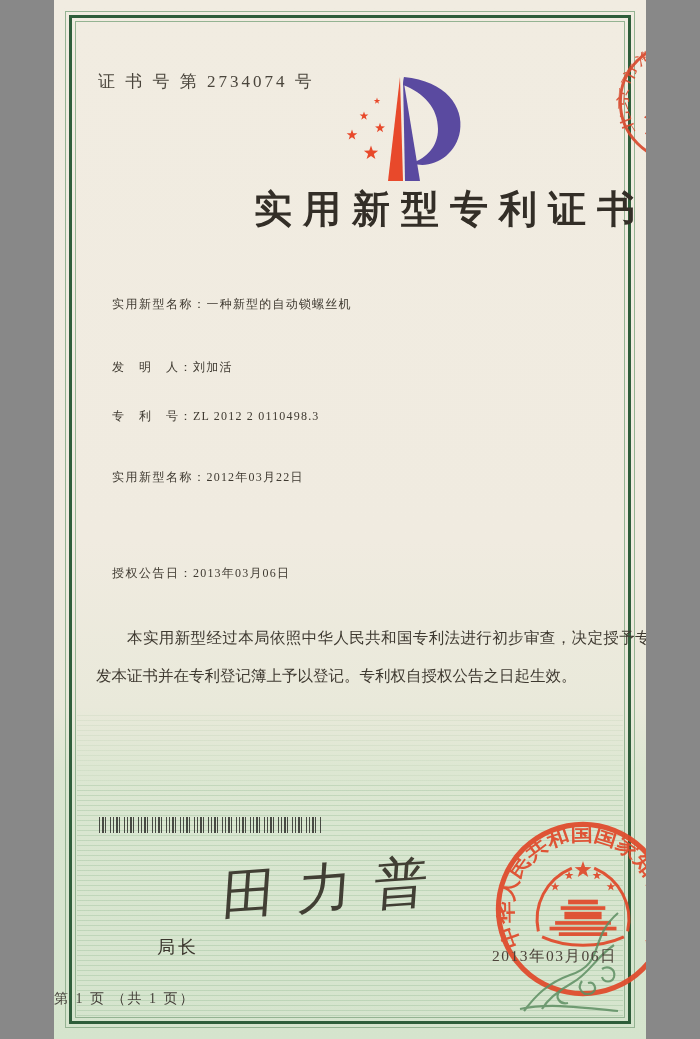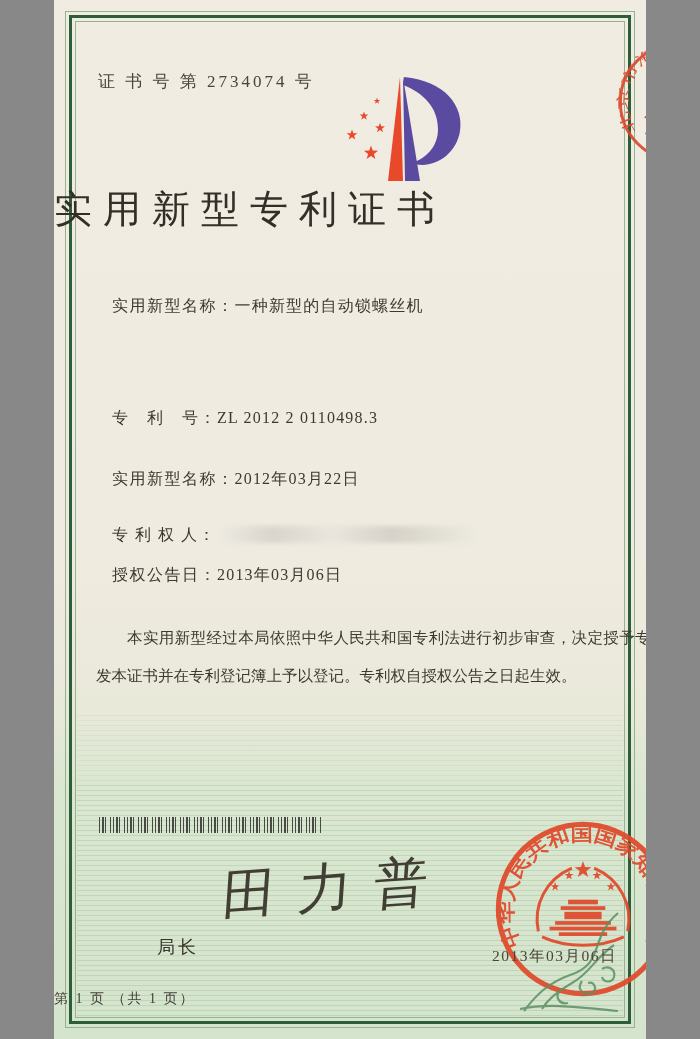--- a/index.html
+++ b/index.html
@@ -12,23 +12,23 @@
   .guilloche{position:absolute;left:23px;right:23px;bottom:23px;height:235px;
     background:repeating-linear-gradient(0deg,rgba(105,160,110,.22) 0 1px,rgba(255,255,255,0) 1px 5px);
     pointer-events:none;}
   .guilloche2{position:absolute;left:23px;right:23px;bottom:258px;height:70px;
     background:repeating-linear-gradient(0deg,rgba(120,165,115,.10) 0 1px,rgba(255,255,255,0) 1px 5px);
     pointer-events:none;}
   .frame-a{position:absolute;inset:11px;border:1px solid #94b392;}
   .frame-b{position:absolute;inset:15px;border:3px solid #2e5d3a;}
   .frame-c{position:absolute;inset:21px;border:1px solid #94b392;}
   .cert-no{position:absolute;left:44px;top:70px;font-size:17px;letter-spacing:3px;color:#4a453c;}
-  .title{position:absolute;left:0;right:0;top:184px;text-align:left;font-size:38px;
-    font-weight:400;letter-spacing:11px;color:#332e27;}
-  .row{position:absolute;left:58px;font-size:16px;color:#3e3930;letter-spacing:1.5px;white-space:nowrap;}
+  .title{position:absolute;left:0;right:0;top:184px;text-align:right;font-size:38px;
+    font-weight:700;letter-spacing:11px;color:#332e27;}
+  .row{position:absolute;left:58px;font-size:12px;color:#3e3930;letter-spacing:1.5px;white-space:nowrap;}
   .row .val{letter-spacing:1.2px;}
   .redacted{display:inline-block;width:258px;height:17px;vertical-align:-3px;border-radius:2px;
     background:linear-gradient(90deg,#efece3,#d9d5cc 22%,#eae6dd 45%,#d6d2c9 68%,#eceade 100%);
     filter:blur(2.2px);}
   .paras{position:absolute;left:42px;width:618px;top:619px;font-size:15.5px;line-height:38px;
     text-align:justify;color:#3e3930;}
   .paras p{margin:0;text-indent:2em;}
   .barcode{position:absolute;left:45px;top:817px;width:222px;height:16px;opacity:.85;
     background:repeating-linear-gradient(90deg,#2f2f2b 0 1.5px,transparent 1.5px 3px,
       #2f2f2b 3px 5.5px,transparent 5.5px 6.5px,#2f2f2b 6.5px 7.5px,transparent 7.5px 11px,
@@ -91,28 +91,28 @@
     </text>
     <text x="60" y="61" text-anchor="middle" font-size="13" fill="#d84a2e" font-weight="bold">印 花 税</text>
     <text x="60" y="77" text-anchor="middle" font-size="12" fill="#d84a2e" font-weight="bold">代扣专用章</text>
   </svg>
 
   <div class="title">实用新型专利证书</div>
 
   <div class="row" style="top:296px">
     <span class="lbl">实用新型名称：</span><span class="val">一种新型的自动锁螺丝机</span>
   </div>
+  <div class="row" style="top:359px">
+    <span class="lbl">发　明　人：</span><span class="val">刘加活</span>
+  </div>
   <div class="row" style="top:408px">
     <span class="lbl">专　利　号：</span><span class="val">ZL 2012 2 0110498.3</span>
   </div>
   <div class="row" style="top:469px">
     <span class="lbl">实用新型名称：</span><span class="val">2012年03月22日</span>
-  </div>
-  <div class="row" style="top:525px">
-    <span class="lbl">专 利 权 人：</span><span class="redacted"></span>
   </div>
   <div class="row" style="top:565px">
     <span class="lbl">授权公告日：</span><span class="val">2013年03月06日</span>
   </div>
 
   <div class="paras">
     <p>本实用新型经过本局依照中华人民共和国专利法进行初步审查，决定授予专利权，颁发本证书并在专利登记簿上予以登记。专利权自授权公告之日起生效。</p>
   </div>
 
   <div class="barcode"></div>

